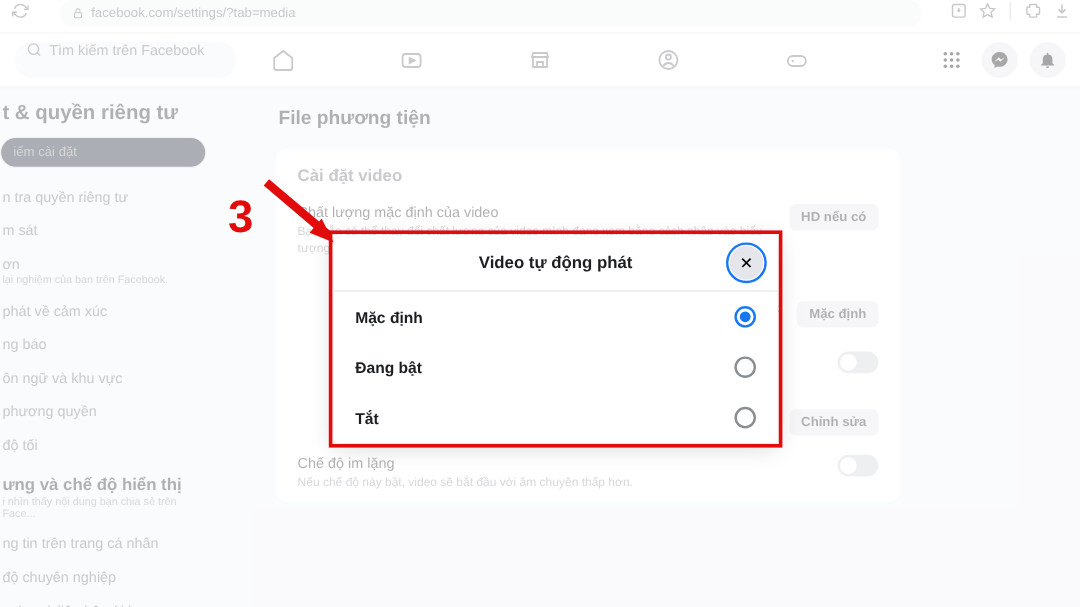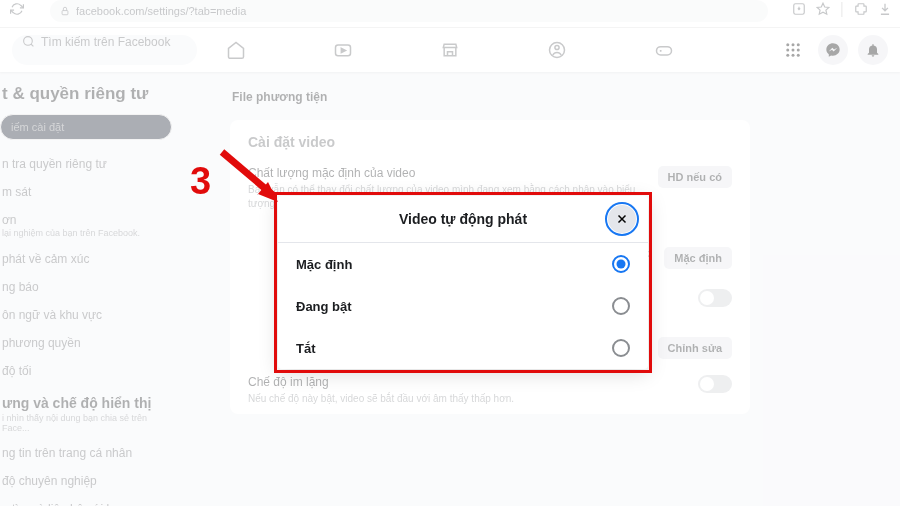--- a/index.html
+++ b/index.html
@@ -16,21 +16,21 @@
 .circ{width:30px;height:30px;border-radius:50%;background:#e4e6eb;display:flex;align-items:center;justify-content:center;color:#050505}
 .page{display:flex;height:calc(100% - 72px)}
 .sidebar{width:180px;padding:12px 8px 12px 0;overflow:hidden}
 .sb-title{font-size:17px;font-weight:700;color:#1c1e21;margin-bottom:10px;padding-left:2px}
 .sb-search{height:26px;background:#0f172a;border:1px solid #ddd;border-radius:14px;font-size:11px;color:#8a8d91;padding:0 10px;display:flex;align-items:center;margin-bottom:10px}
 .sb-item{font-size:12px;color:#65676b;padding:7px 2px;border-bottom:none}
 .sb-sub{font-size:9px;color:#8a8d91;margin-top:1px}
 .sb-head{font-size:14px;font-weight:700;color:#1c1e21;margin-top:10px;margin-bottom:2px;padding-left:2px}
 .content{flex:1;padding:18px 30px}
 .card{background:#fff;border-radius:8px;padding:0;width:520px;margin-left:20px}
-.page-h{font-size:12px;font-weight:700;color:#1c1e21;margin-bottom:16px;margin-left:22px}
+.page-h{font-size:16px;font-weight:700;color:#1c1e21;margin-bottom:16px;margin-left:22px}
 .card-h{font-size:14px;font-weight:700;color:#65676b;padding:14px 18px 8px}
 .setting{padding:8px 18px;display:flex;align-items:flex-start;gap:12px}
 .st-main{flex:1}
 .st-title{font-size:12px;color:#1c1e21;margin-bottom:3px}
 .st-desc{font-size:10px;color:#8a8d91;line-height:1.4}
 .st-btn{background:#e4e6eb;border:none;border-radius:5px;padding:5px 10px;font-size:11px;color:#1c1e21;font-weight:600;white-space:nowrap}
 .toggle{width:34px;height:18px;background:#ced0d4;border-radius:10px;position:relative}
 .toggle::after{content:"";position:absolute;width:14px;height:14px;background:#fff;border-radius:50%;top:2px;left:2px}
 .dim{position:absolute;inset:0;background:rgba(255,255,255,.65);z-index:5}
 .modal-wrap{position:absolute;left:278px;top:196px;width:370px;z-index:10}
@@ -190,21 +190,21 @@
         <div class="st-main"></div>
         <div class="toggle"></div>
       </div>
       <div class="setting" style="padding-top:22px">
         <div class="st-main"></div>
         <button class="st-btn">Chỉnh sửa</button>
       </div>
       <div class="setting">
         <div class="st-main">
           <div class="st-title">Chế độ im lặng</div>
-          <div class="st-desc">Nếu chế độ này bật, video sẽ bắt đầu với âm thấy thấp hơn.</div>
+          <div class="st-desc">Nếu chế độ này bật, video sẽ bắt đầu với âm chuyên thấp hơn.</div>
         </div>
         <div class="toggle"></div>
       </div>
     </div>
   </div>
 </div>
 
 <div class="dim"></div>
 
 <div class="anno-3">3</div>

